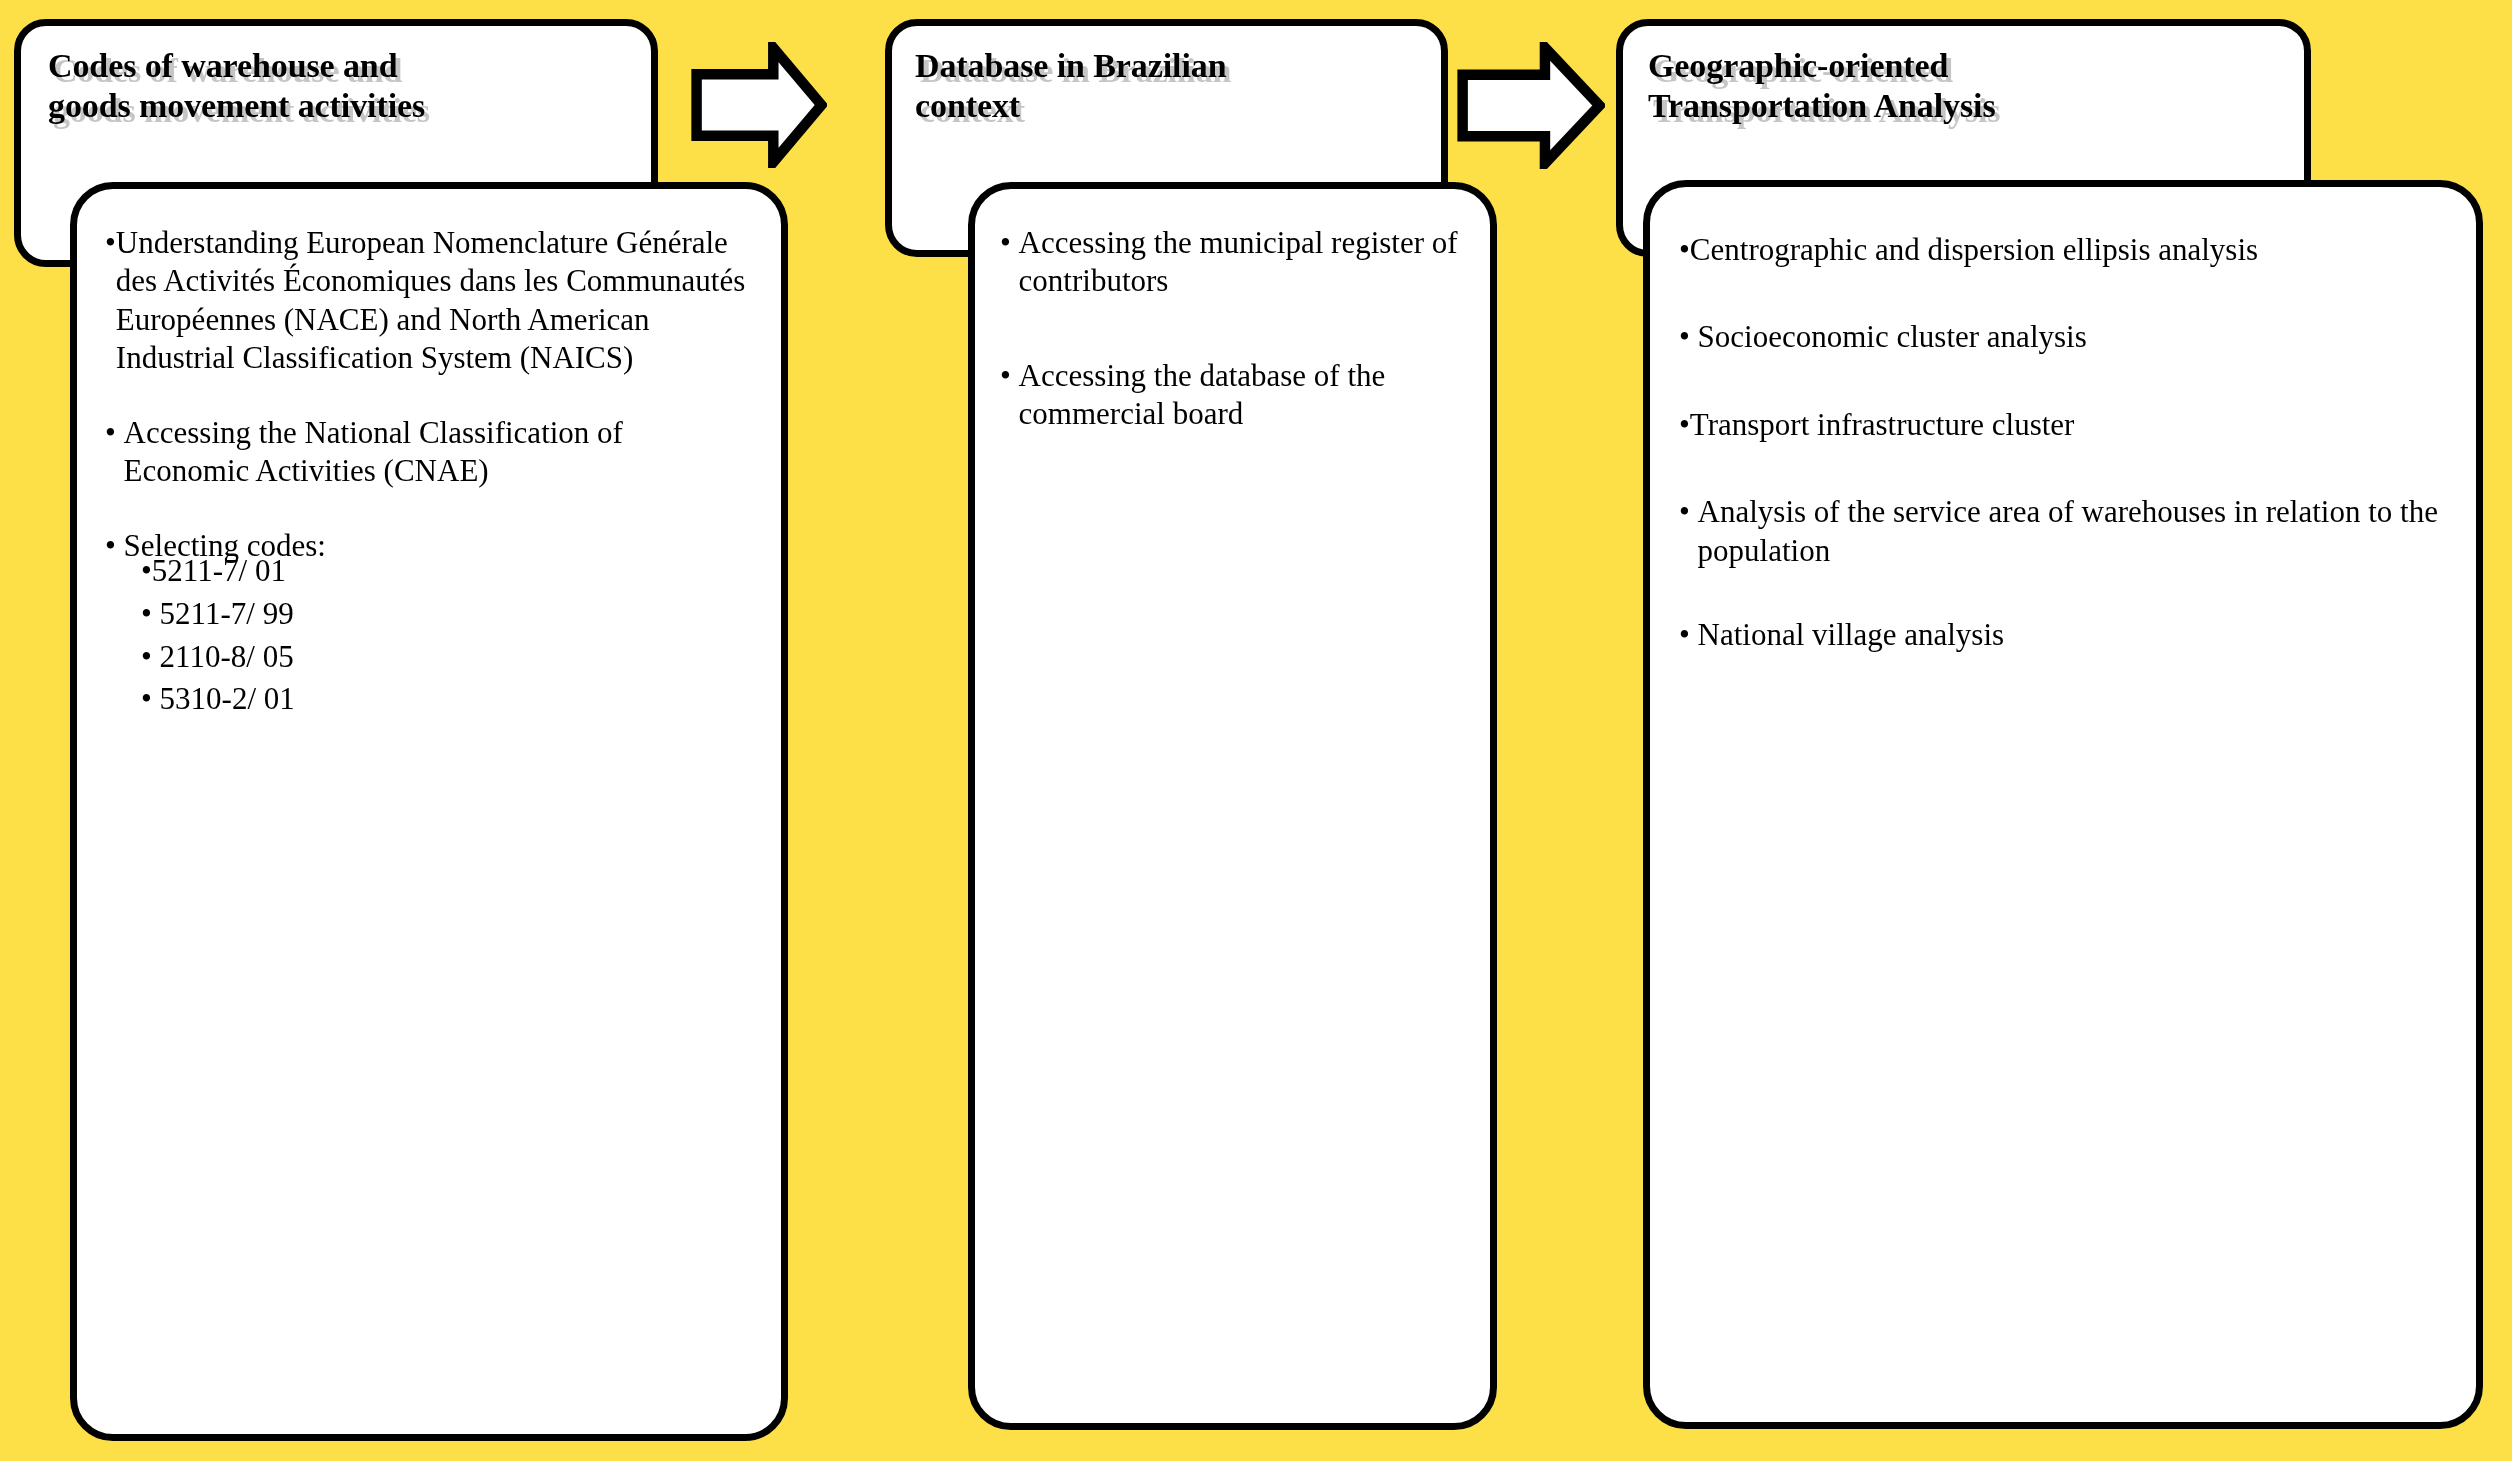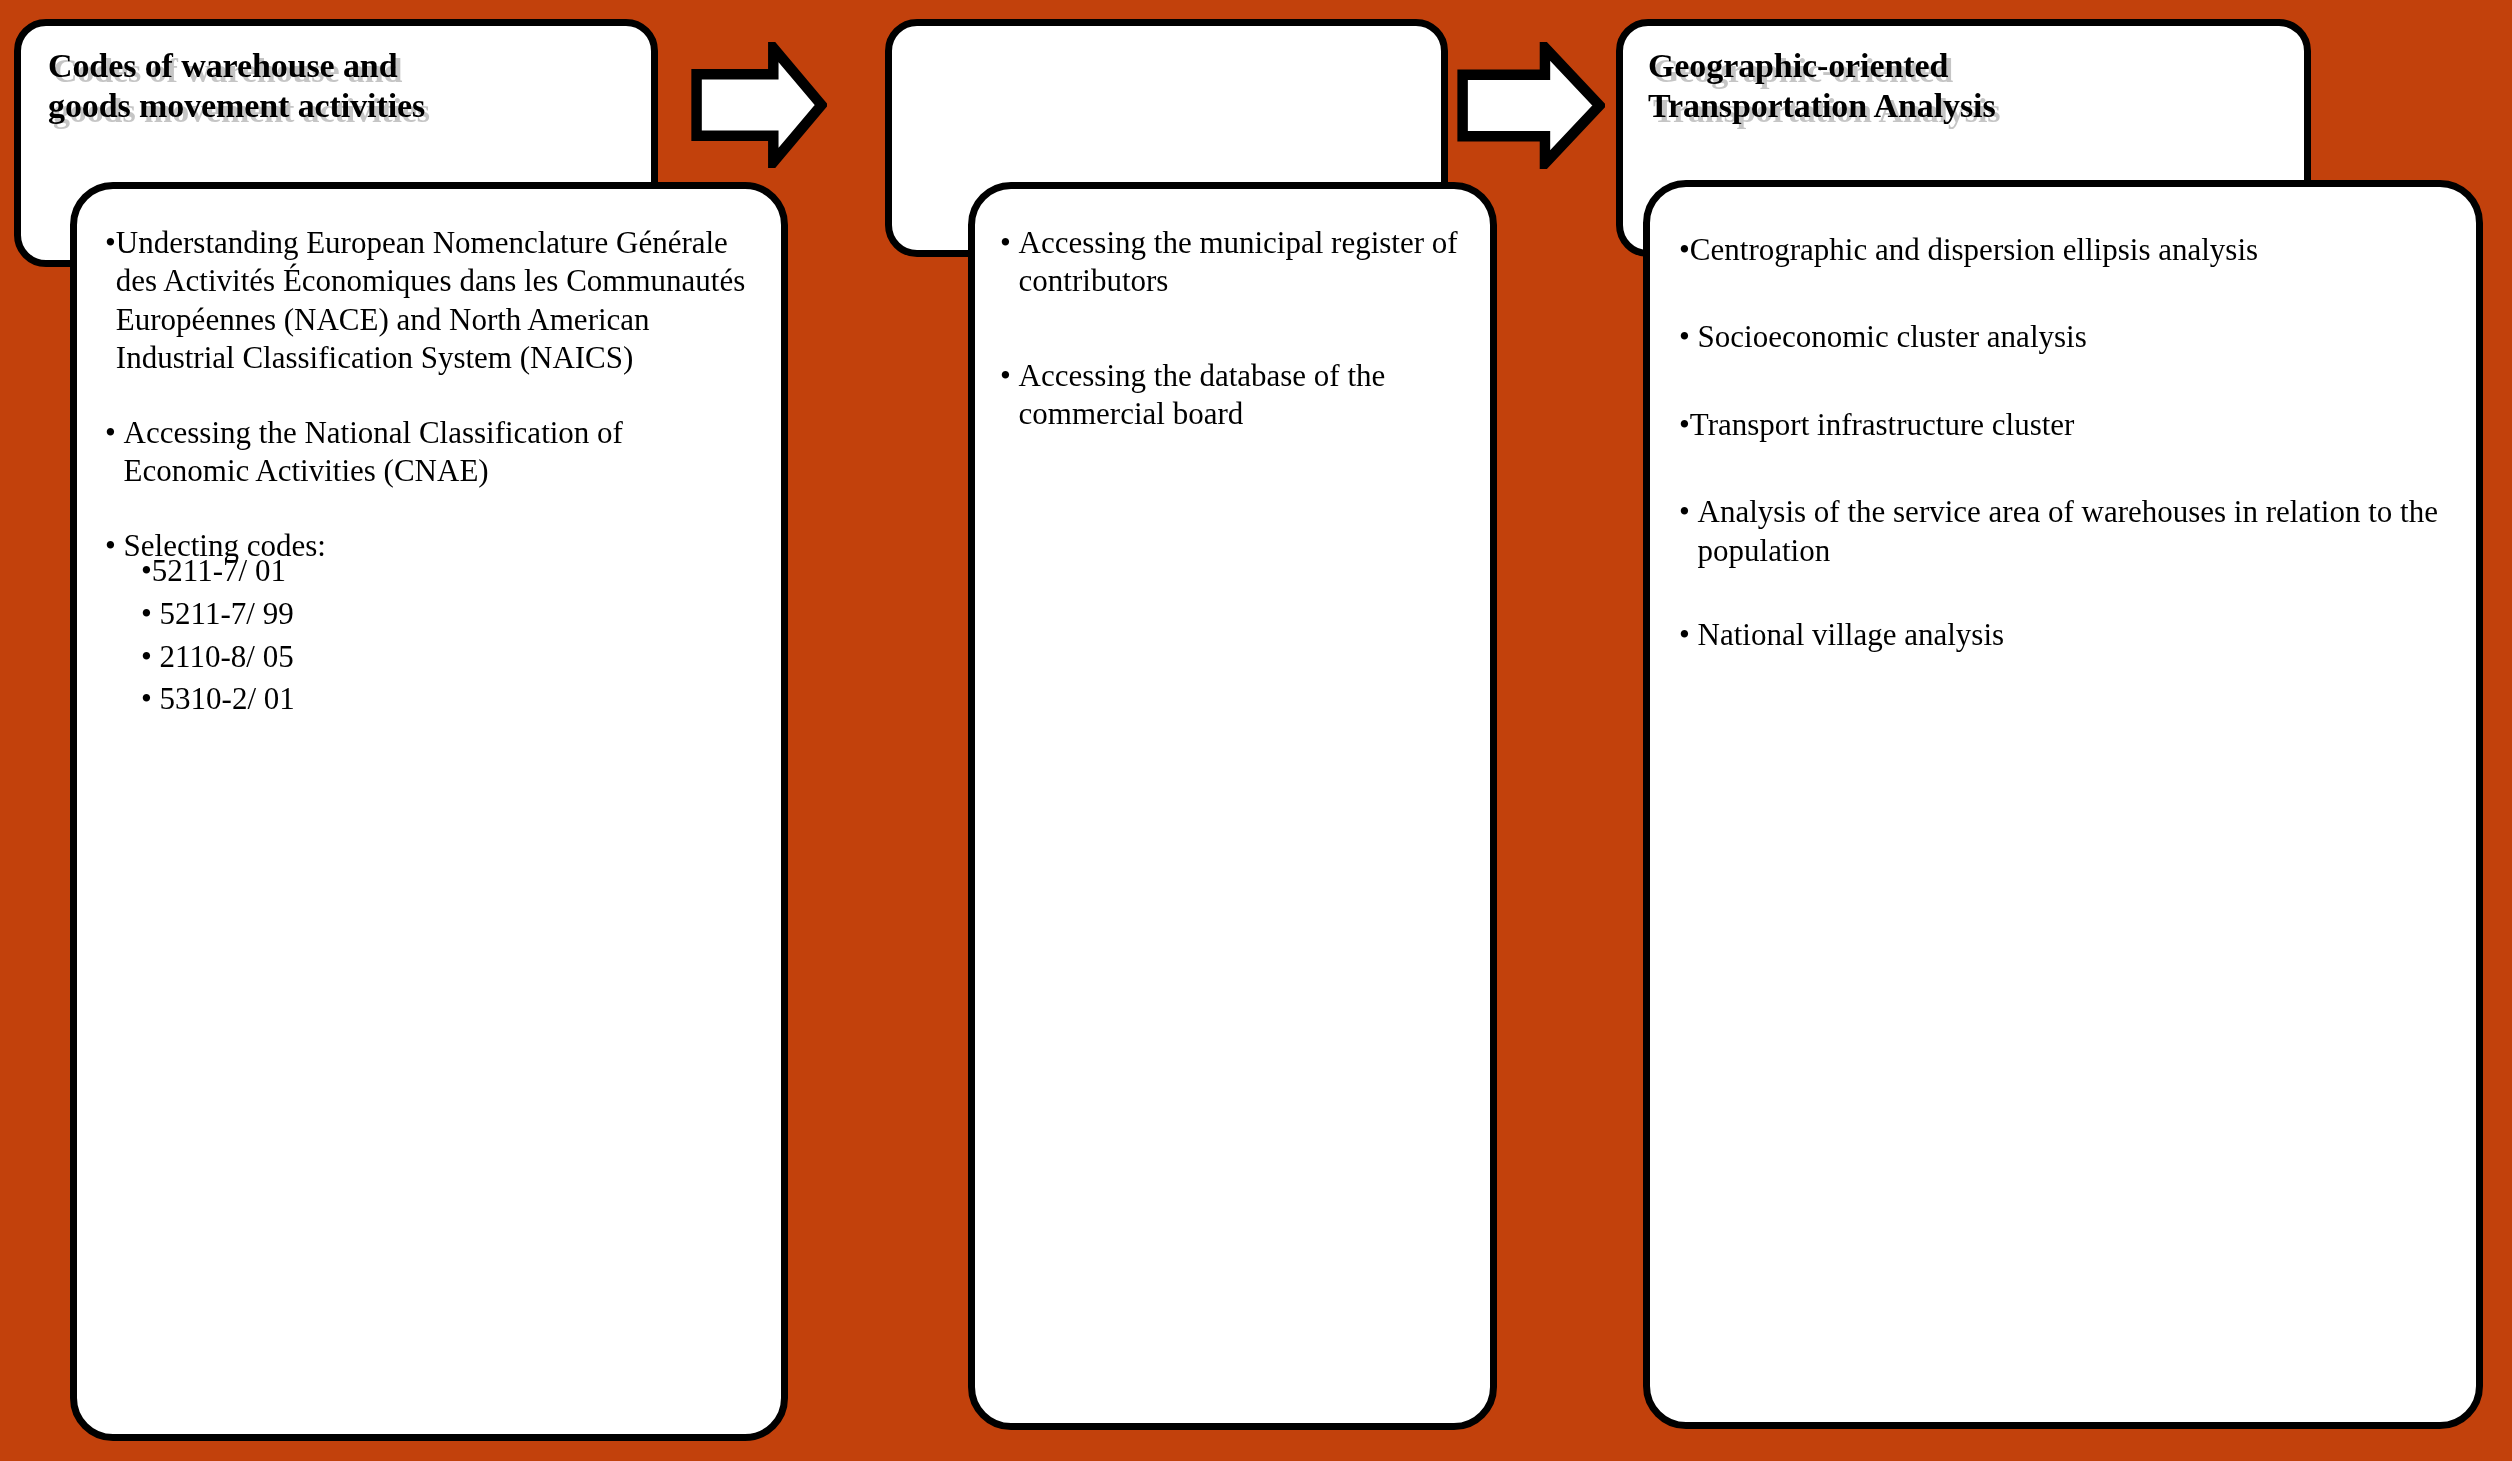--- a/index.html
+++ b/index.html
@@ -4,21 +4,21 @@
 <style>
   html, body {
     margin: 0;
     padding: 0;
     background: #ffffff;
   }
   #canvas {
     position: relative;
     width: 2512px;
     height: 1461px;
-    background: #c2410c;
+    background: #fde047;
     overflow: hidden;
     font-family: "Liberation Serif", "DejaVu Serif", serif;
   }
 
   
   .header-box {
     position: absolute;
     box-sizing: border-box;
     background: #ffffff;
     border: 7.7px solid #000000;
@@ -129,20 +129,22 @@
       </div>
     </div>
   </div>
 
   <svg class="arrow" style="left:691px; top:42px;" width="136" height="126" viewBox="0 0 195 180">
     <polygon points="8,46 118,46 118,8 187,90 118,172 118,134 8,134" fill="#ffffff" stroke="#000000" stroke-width="15" stroke-linejoin="miter"></polygon>
   </svg>
 
   <div class="header-box" style="left:885px; top:19px; width:563px; height:238px;"></div>
 
+  <div class="header-title" style="left:915px; top:46px; width:525px;">Database in Brazilian
+context</div>
 
   <div class="body-box" style="left:968px; top:182px; width:529px; height:1248px;"></div>
 
   <div class="bullet-list" style="left:1000px; top:224px; width:469px;">
     <div class="bullet-item" style="margin-bottom:56px;">
       <span class="mark">• </span>
       <span class="txt">Accessing  the municipal register of contributors</span>
     </div>
     <div class="bullet-item">
       <span class="mark">• </span>

